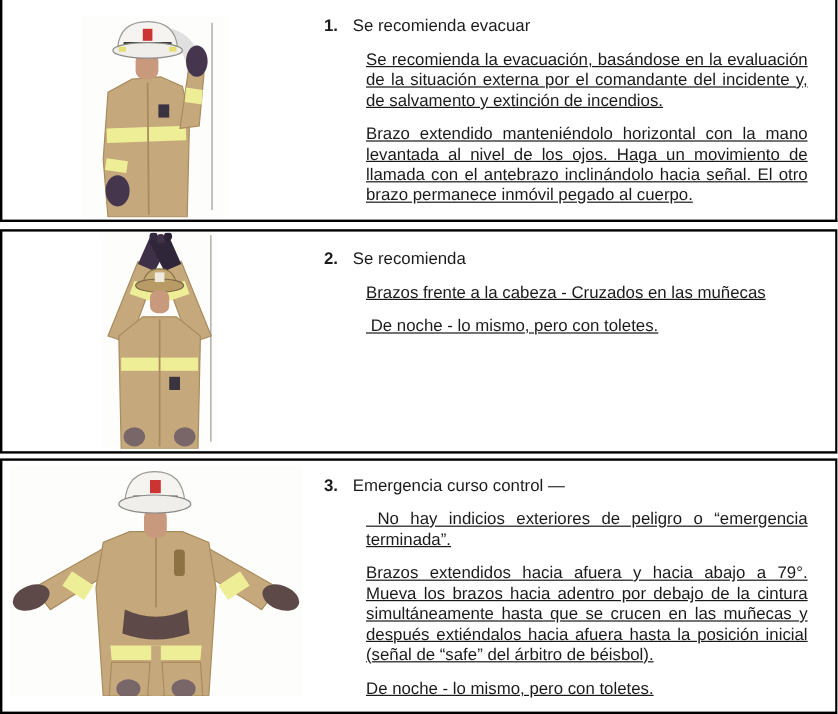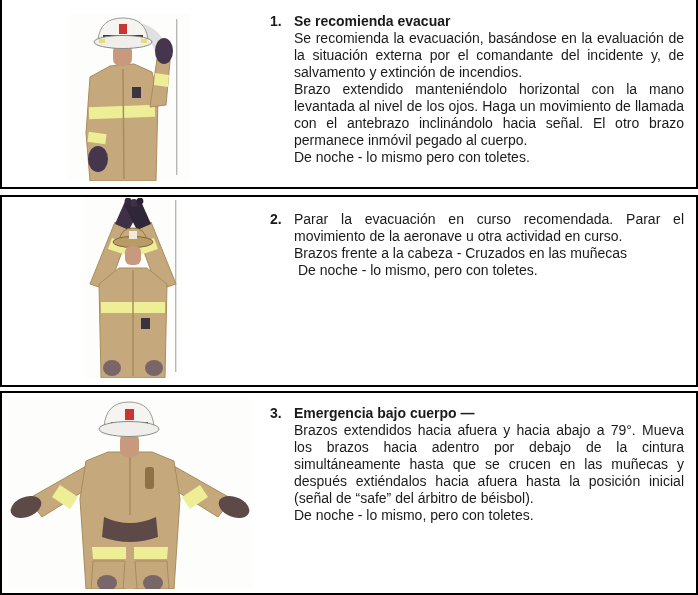--- a/index.html
+++ b/index.html
@@ -34,22 +34,22 @@
     padding-right: 12px;
     font-size: 14px;
     line-height: 17px;
   }
   .panel1 .text-cell { padding-top: 13px; }
   .panel2 .text-cell { padding-top: 14px; }
   .panel3 .text-cell { padding-top: 12px; }
 
   .num-col { width: 24px; flex: none; font-weight: bold; }
   .body-col { flex: 1; }
-  .sig-title { font-weight: bold; }
-  .body-col p { margin: 0; text-align: justify; }
+  .sig-title { font-weight: normal; }
+  .body-col p { margin: 11px; text-align: justify; text-decoration: underline; }
 </style>
 </head>
 <body>
 
 <div class="page">
 
   <section class="panel panel1">
     <div class="photo-cell">
       <svg class="photo photo1" viewBox="0 0 122 168">
         <rect x="0" y="0" width="122" height="168" fill="#fdfdfc"></rect>
@@ -80,21 +80,20 @@
         <rect x="73" y="26" width="6" height="4" fill="#e6de6e"></rect>
         <rect x="51" y="11" width="8" height="10" fill="#cc3333"></rect>
       </svg>
     </div>
     <div class="text-cell">
       <div class="num-col">1.</div>
       <div class="body-col">
         <div class="sig-title">Se recomienda evacuar</div>
         <p>Se recomienda la evacuación, basándose en la evaluación de la situación externa por el comandante del incidente y, de salvamento y extinción de incendios.</p>
         <p>Brazo extendido manteniéndolo horizontal con la mano levantada al nivel de los ojos. Haga un movimiento de llamada con el antebrazo inclinándolo hacia señal. El otro brazo permanece inmóvil pegado al cuerpo.</p>
-        <p>De noche - lo mismo pero con toletes.</p>
       </div>
     </div>
   </section>
 
   <section class="panel panel2">
     <div class="photo-cell">
       <svg class="photo photo2" viewBox="0 0 98 180">
         <rect x="0" y="0" width="98" height="180" fill="#fdfdfc"></rect>
         <rect x="91" y="2" width="1.4" height="172" fill="#b7b7b7"></rect>
 
@@ -119,21 +118,21 @@
         <rect x="17" y="104" width="64" height="11" fill="#eeee96"></rect>
         <line x1="49" y1="72" x2="49" y2="178" stroke="#a98c5e" stroke-width="1.5"></line>
         <rect x="57" y="120" width="9" height="11" fill="#3a3340"></rect>
         <ellipse cx="28" cy="170" rx="9" ry="8" fill="#6a5a66" opacity="0.85"></ellipse>
         <ellipse cx="70" cy="170" rx="9" ry="8" fill="#6a5a66" opacity="0.85"></ellipse>
       </svg>
     </div>
     <div class="text-cell">
       <div class="num-col">2.</div>
       <div class="body-col">
-        <p>Parar la evacuación en curso recomendada. Parar el movimiento de la aeronave u otra actividad en curso.</p>
+        <div class="sig-title">Se recomienda</div>
         <p>Brazos frente a la cabeza - Cruzados en las muñecas</p>
         <p>&nbsp;De noche - lo mismo, pero con toletes.</p>
       </div>
     </div>
   </section>
 
   <section class="panel panel3">
     <div class="photo-cell">
       <svg class="photo photo3" viewBox="0 0 244 192">
         <rect x="0" y="0" width="244" height="192" fill="#fdfdfc"></rect>
@@ -163,20 +162,21 @@
 
         <path d="M 96 30 Q 98 5 121 5 Q 144 5 146 30 Z" fill="#f5f4f0" stroke="#9a9a96" stroke-width="1"></path>
         <rect x="103" y="25" width="37" height="5" fill="#3a3a3a"></rect>
         <ellipse cx="121" cy="32" rx="30" ry="7.5" fill="#efeeea" stroke="#8a8a86" stroke-width="1"></ellipse>
         <rect x="117" y="12" width="9" height="11" fill="#cc3333"></rect>
       </svg>
     </div>
     <div class="text-cell">
       <div class="num-col">3.</div>
       <div class="body-col">
-        <div class="sig-title">Emergencia bajo cuerpo —</div>
+        <div class="sig-title">Emergencia curso control —</div>
+        <p>&nbsp;No hay indicios exteriores de peligro o “emergencia terminada”.</p>
         <p>Brazos extendidos hacia afuera y hacia abajo a 79°. Mueva los brazos hacia adentro por debajo de la cintura simultáneamente hasta que se crucen en las muñecas y después extiéndalos hacia afuera hasta la posición inicial (señal de “safe” del árbitro de béisbol).</p>
         <p>De noche - lo mismo, pero con toletes.</p>
       </div>
     </div>
   </section>
 
 </div>
 
 </body></html>

